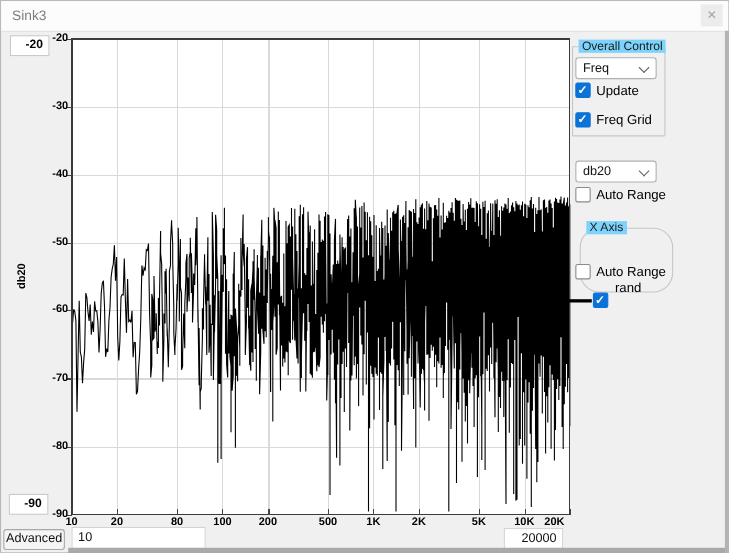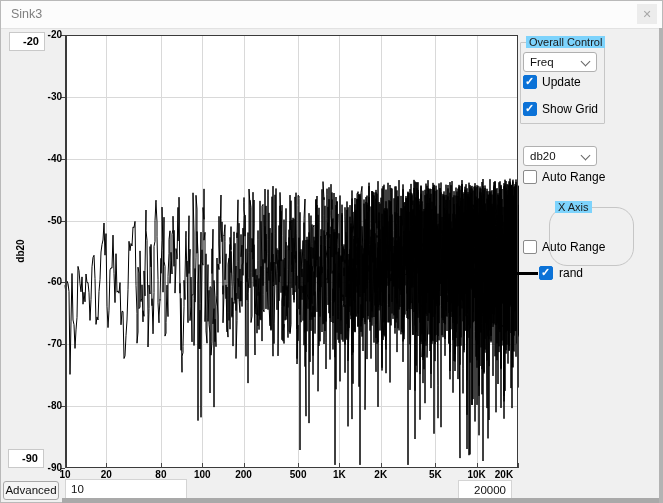--- a/index.html
+++ b/index.html
@@ -34,41 +34,41 @@
   .freqfield{position:absolute;background:#fff;border:1px solid #d4d4d4;font-family:"Liberation Sans",sans-serif;
     font-size:11.5px;color:#111;box-sizing:border-box;padding:0 5px;outline:none;}
   #xmin-field{left:65px;top:479px;width:122px;height:20px;text-align:left;}
   #xmax-field{left:458px;top:480px;width:54px;height:19px;text-align:right;}
   .advbtn{position:absolute;left:3px;top:481px;width:56px;height:19px;background:#f5f5f5;border:1px solid #a8a8a8;
     border-radius:3px;font-size:11.5px;color:#111;text-align:center;line-height:17px;box-sizing:border-box;}
   
   .groupbox{position:absolute;border:1px solid #c6c6c6;border-radius:1px;}
   #group-overall{left:520px;top:42px;width:83px;height:80px;}
   #group-yaxis{left:520px;top:137px;width:83px;height:57px;}
-  #group-xaxis{left:549px;top:207px;width:83px;height:57px;border-radius:18px;}
+  #group-xaxis{left:527px;top:207px;width:83px;height:57px;border-radius:18px;}
   .grouplabel{position:absolute;top:-7px;left:5px;background:#7dd3fc;padding:0 3px;font-size:11px;color:#1a1a1a;white-space:nowrap;}
   .dropdown{position:absolute;width:74px;height:20px;background:#fff;border:1px solid #b0b0b0;border-radius:3px;
     box-sizing:border-box;font-size:11.5px;color:#111;}
   .dropdown .dd-text{position:absolute;left:6px;top:0;line-height:18px;}
   .chevron{position:absolute;right:7px;top:5px;width:6px;height:6px;border-right:1.4px solid #666;border-bottom:1.4px solid #666;transform:rotate(45deg);}
   #dd-overall{left:523px;top:52px;}
   #dd-yaxis{left:523px;top:146px;}
   #dd-xaxis{left:523px;top:216px;}
   .checkbox{position:absolute;width:14px;height:14px;box-sizing:border-box;background:#fff;border:1px solid #8a8a8a;border-radius:2px;}
   .checkbox.checked{background:#0b72d7;border-color:#0b72d7;}
   .checkbox.checked::after{content:"\2713";position:absolute;left:1px;top:-1px;color:#fff;font-size:11px;font-weight:bold;}
   .cb-label{position:absolute;font-size:12px;color:#000;line-height:14px;white-space:nowrap;}
   #cb-update{left:523px;top:75px;} #lbl-update{left:542px;top:75px;}
   #cb-showgrid{left:523px;top:102px;} #lbl-showgrid{left:542px;top:102px;}
   #cb-yauto{left:523px;top:170px;} #lbl-yauto{left:542px;top:170px;}
   #cb-xauto{left:523px;top:240px;} #lbl-xauto{left:542px;top:240px;}
   
   #legend-line{position:absolute;left:505px;top:272px;width:33px;height:3px;background:#000;}
   #cb-legend{left:539px;top:266px;}
-  #lbl-legend{left:559px;top:266px;text-align:right;}
+  #lbl-legend{left:559px;top:254px;text-align:right;}
 </style>
 </head>
 <body>
 
 <div class="window">
 
   <div class="titlebar">
     <span class="title">Sink3</span>
     <div class="closebtn">
       <span>✕</span>
@@ -151,21 +151,21 @@
   <div id="group-overall" class="groupbox">
     <span class="grouplabel">Overall Control</span>
   </div>
   <div id="dd-overall" class="dropdown">
     <span class="dd-text">Freq</span>
     <span class="chevron"></span>
   </div>
   <div id="cb-update" class="checkbox checked"></div>
   <span id="lbl-update" class="cb-label">Update</span>
   <div id="cb-showgrid" class="checkbox checked"></div>
-  <span id="lbl-showgrid" class="cb-label">Show Grid</span>
+  <span id="lbl-showgrid" class="cb-label">Freq Grid</span>
 
   <div id="dd-yaxis" class="dropdown">
     <span class="dd-text">db20</span>
     <span class="chevron"></span>
   </div>
   <div id="cb-yauto" class="checkbox"></div>
   <span id="lbl-yauto" class="cb-label">Auto Range</span>
 
   <div id="group-xaxis" class="groupbox">
     <span class="grouplabel">X Axis</span>

